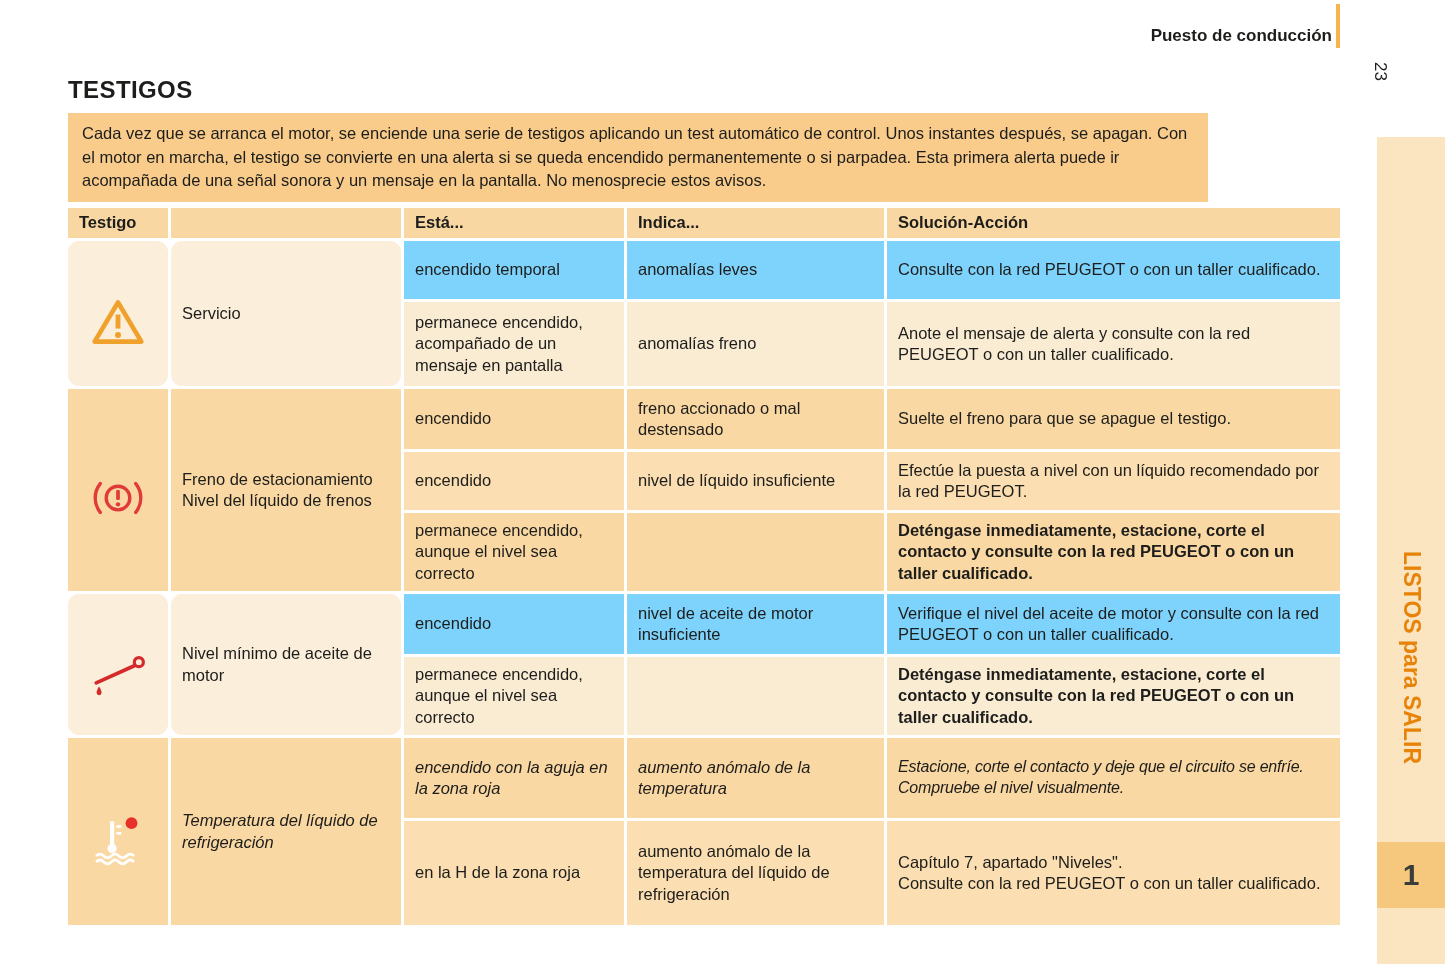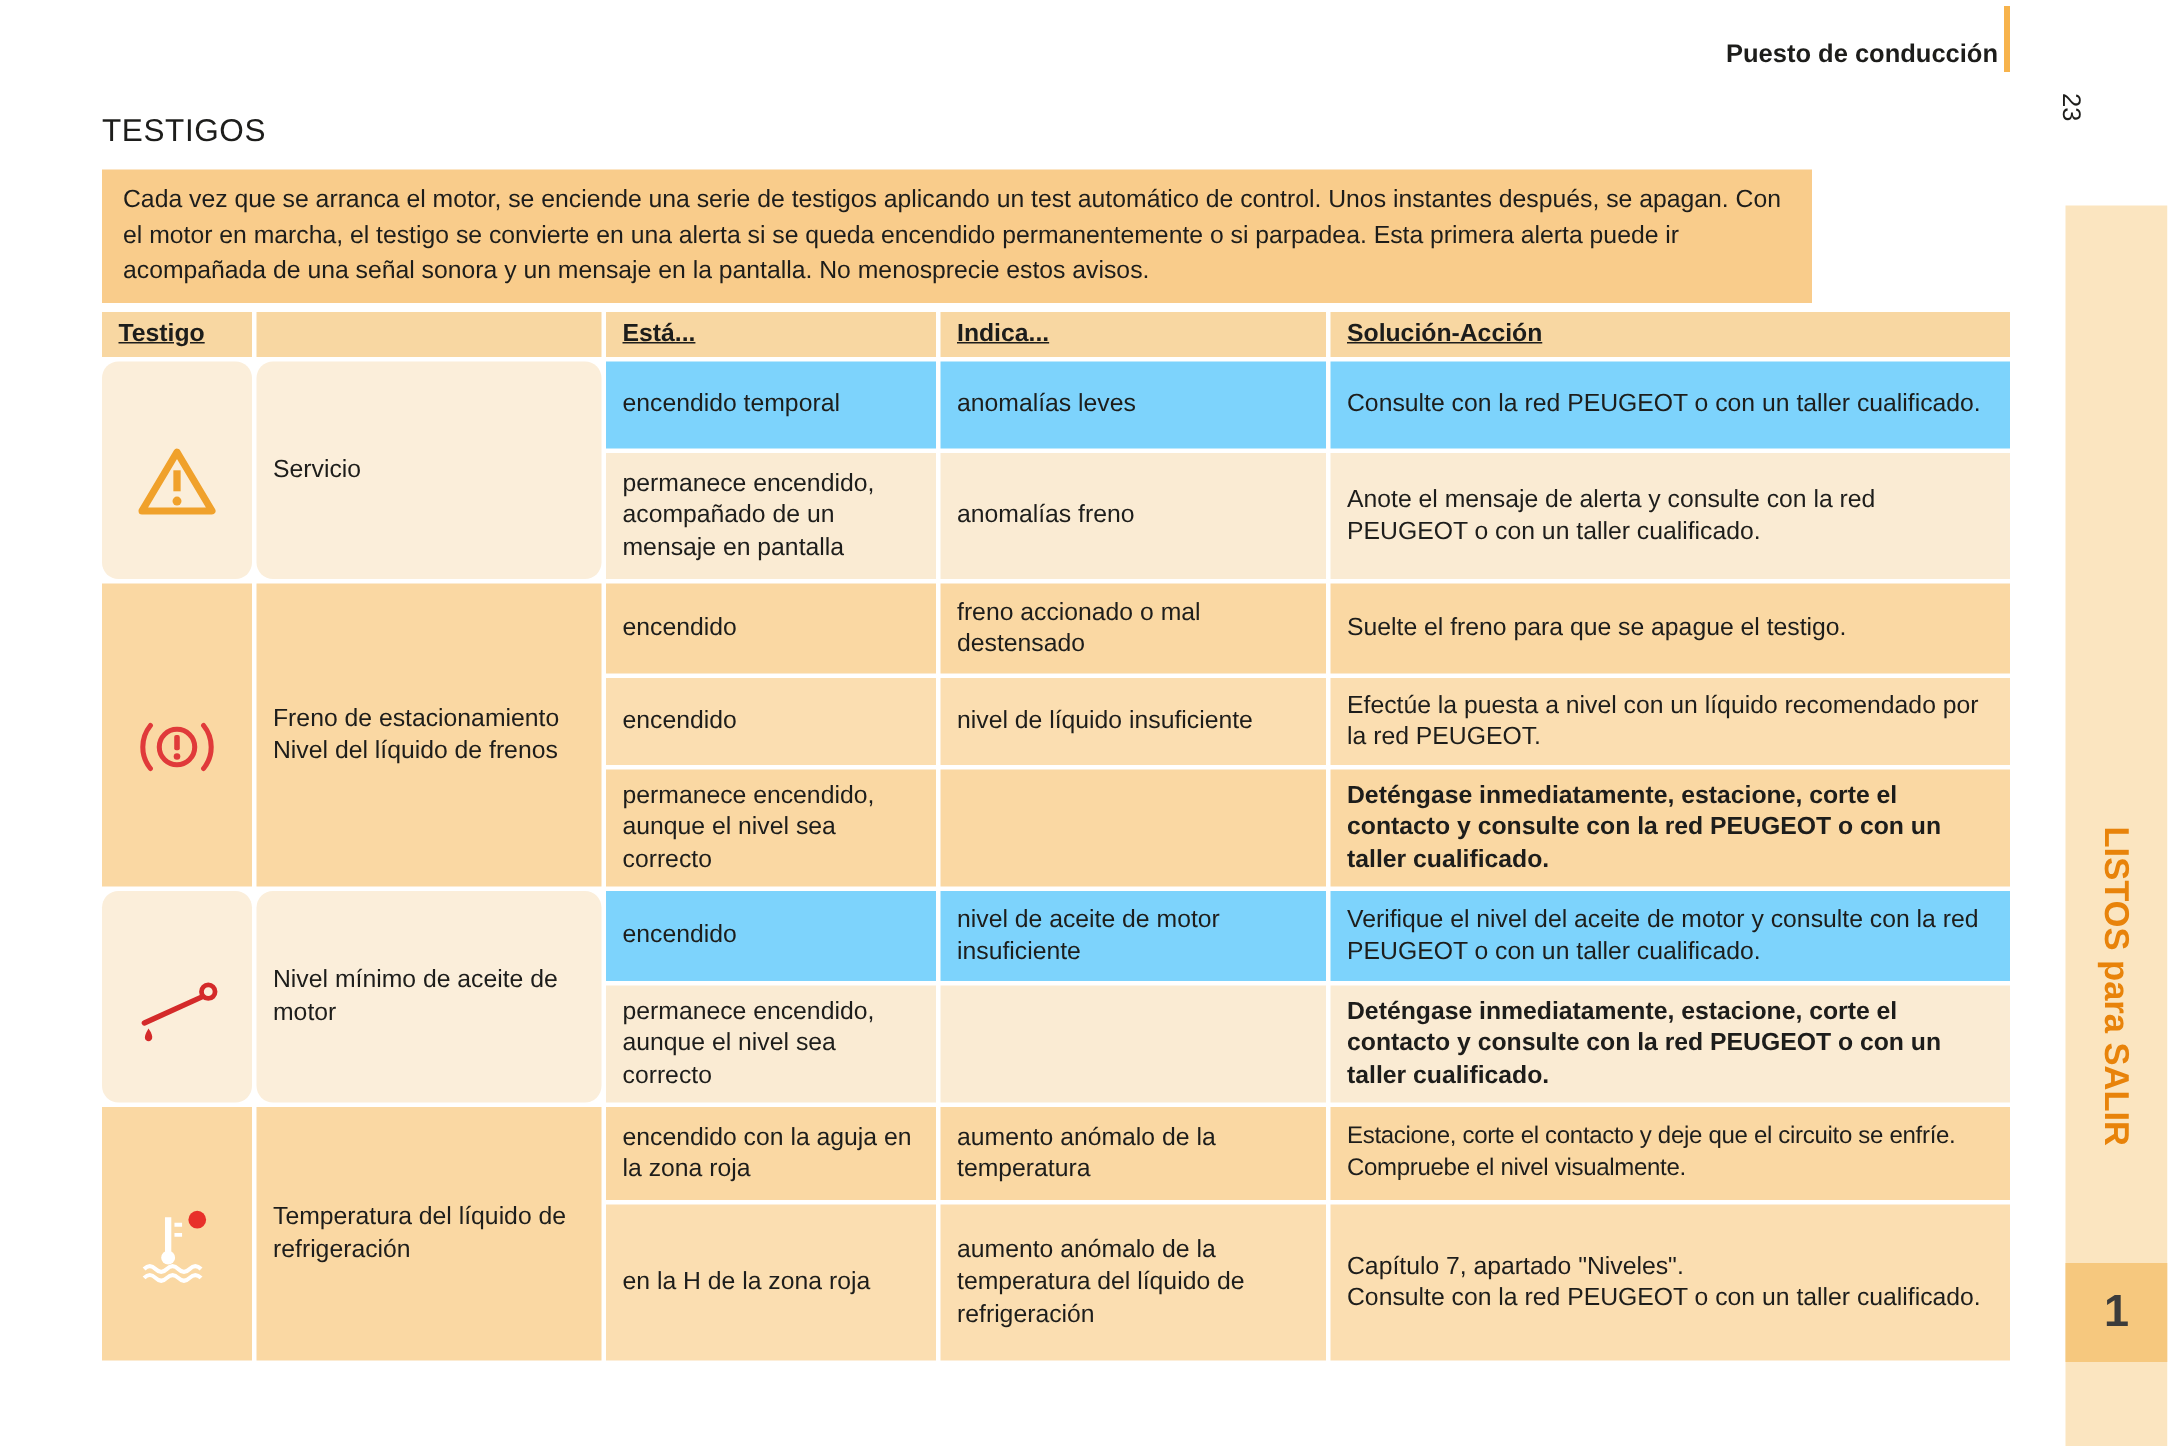--- a/index.html
+++ b/index.html
@@ -20,44 +20,44 @@
     position:absolute; top:414px; left:50%; transform:translateX(-50%);
     writing-mode:vertical-rl; font-size:23px; font-weight:bold; color:#E8830A; white-space:nowrap;
   }
   .chapter-box {
     position:absolute; top:705px; left:0; width:68px; height:66px; background:#F6C87E;
     display:flex; align-items:center; justify-content:center;
   }
   .chapter-num { font-size:30px; font-weight:bold; color:#3c3c3b; }
 
   
-  .title { position:absolute; left:68px; top:76px; font-size:21px; font-weight:normal; letter-spacing:0.4px; }
+  .title { position:absolute; left:68px; top:76px; font-size:24px; font-weight:bold; letter-spacing:0.4px; }
   .intro {
     position:absolute; left:68px; top:113px; width:1140px; background:#F9CC8B;
     padding:9px 14px; font-size:16.5px; line-height:1.43;
   }
 
   
   .table-wrap { position:absolute; left:65px; top:205px; width:1278px; }
   table { width:100%; table-layout:fixed; border-collapse:separate; border-spacing:3px; }
   th, td { vertical-align:middle; text-align:left; font-size:16.5px; line-height:1.3; }
-  th { background:#F8D7A2; font-weight:bold; padding:4px 11px; height:30px;text-decoration:underline; }
+  th { background:#F8D7A2; font-weight:bold; padding:4px 11px; height:30px; }
   td { padding:6px 11px; white-space:pre-line; }
   td.icon-cell { text-align:center; padding:6px 4px; }
 
   tr.row-cream-a  > td { background:#7dd3fc; }
   tr.row-cream-b  > td { background:#FAEBD3; }
   tr.row-orange-a > td { background:#FAD8A3; }
   tr.row-orange-b > td { background:#FBDEB1; }
   td.span-cream  { background:#FBEEDA !important;border-radius:11px; }
   td.span-orange { background:#FAD8A3 !important;margin-left:40px; }
 
   tr.rh-58  > td { height:58px; }
   tr.rh-60  > td { height:60px; }
-  tr.rh-62  > td { height:62px; }
+  tr.rh-62  > td { height:80px;font-style:italic; }
   tr.rh-78  > td { height:78px; }
   tr.rh-84  > td { height:84px; }
   tr.rh-104 > td { height:104px; }
 
   .sol-bold { font-weight:bold; }
   .narrow { font-size:16px; letter-spacing:-0.2px; }
 </style>
 </head>
 <body>
 

